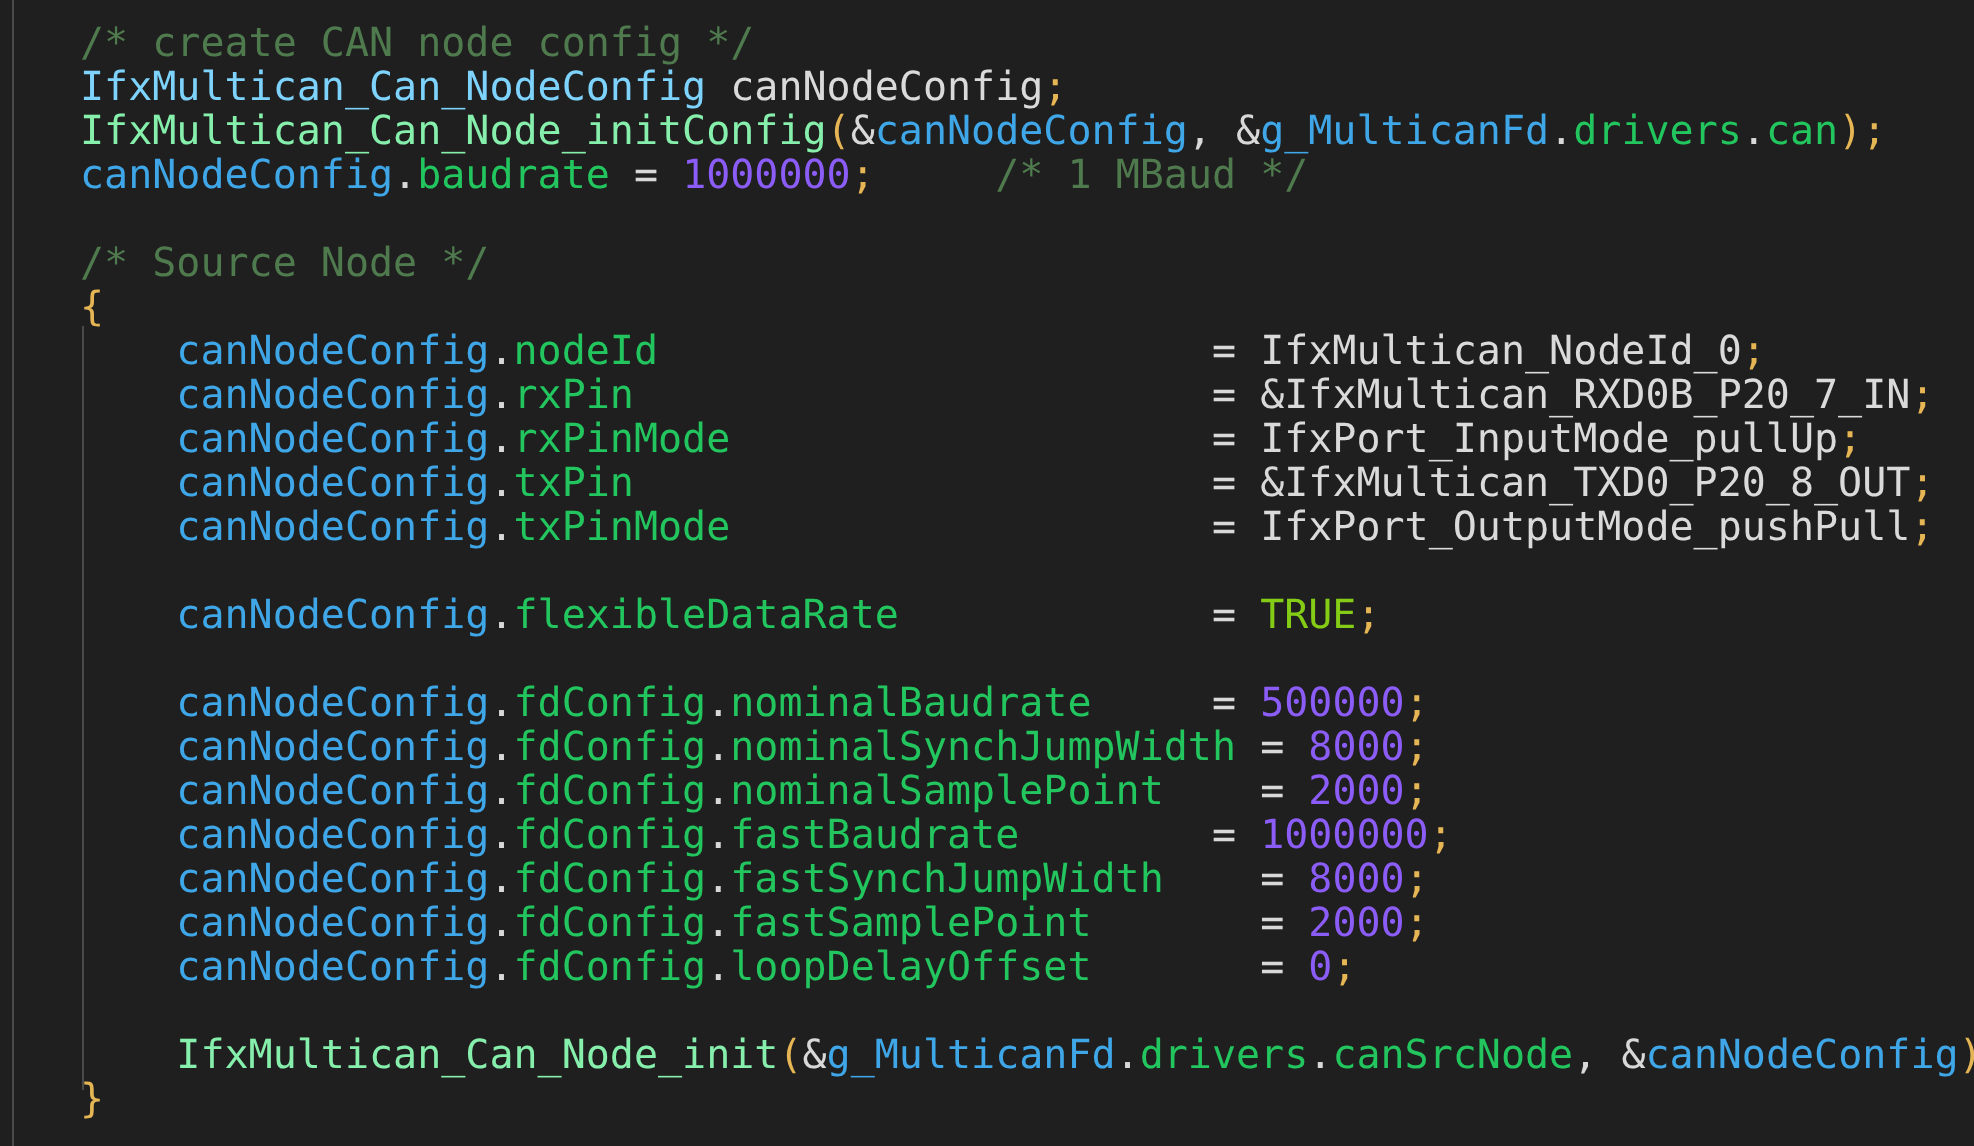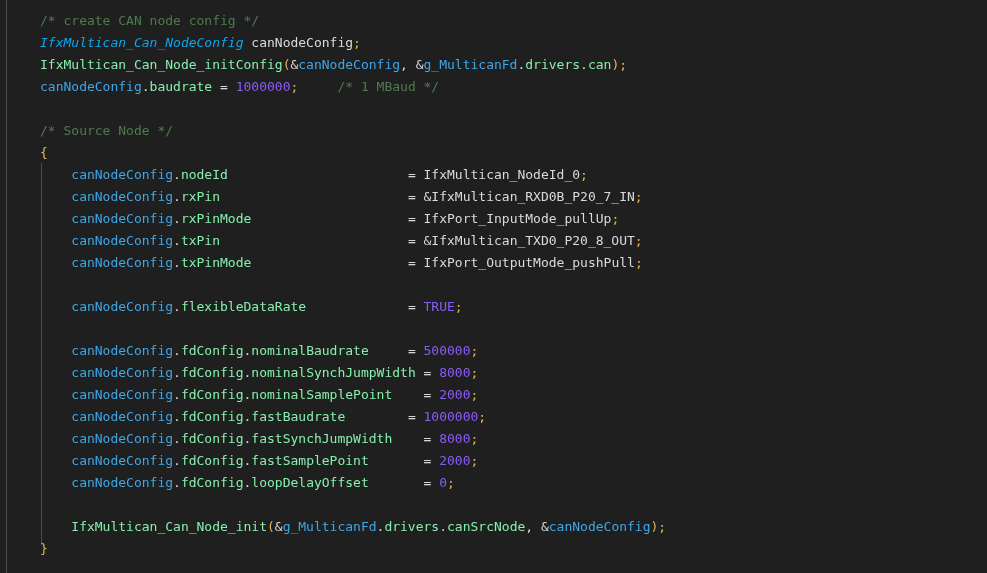--- a/index.html
+++ b/index.html
@@ -48,42 +48,42 @@
     width: 0px;
     height: 0px;
     background: transparent;
   }
 
   #code-lines {
     position: absolute;
     left: 0;
     top: 10px;
     width: 982px;
-    font-size: 13px;
+    font-size: 20px;
     line-height: 22px;
     letter-spacing: 0px;
     white-space: pre;
   }
 
   .line {
     height: 22px;
     padding-left: 40px;
     white-space: pre;
     color: #d4d4d4;
   }
 
   
   .c-comment  { color: #4f7a4d; }
-  .c-type     { color: #0ea5e9; font-style: italic; }
+  .c-type     { color: #7dd3fc; }
   .c-func     { color: #86efac; }
   .c-var      { color: #3fa7e8; }
-  .c-prop     { color: #86efac; }
+  .c-prop     { color: #22c55e; }
   .c-plain    { color: #d8d8d8; }
   .c-num      { color: #8b5cf6; }
-  .c-const    { color: #8b5cf6; }
+  .c-const    { color: #84cc16; }
   .c-brkt-1   { color: #e6b655; }
   .c-ident    { color: #dadada; }
   .c-op       { color: #d8d8d8; }
 </style>
 </head>
 <body>
 
 <div id="code-viewer">
 
   <div id="gutter-rule"></div>

